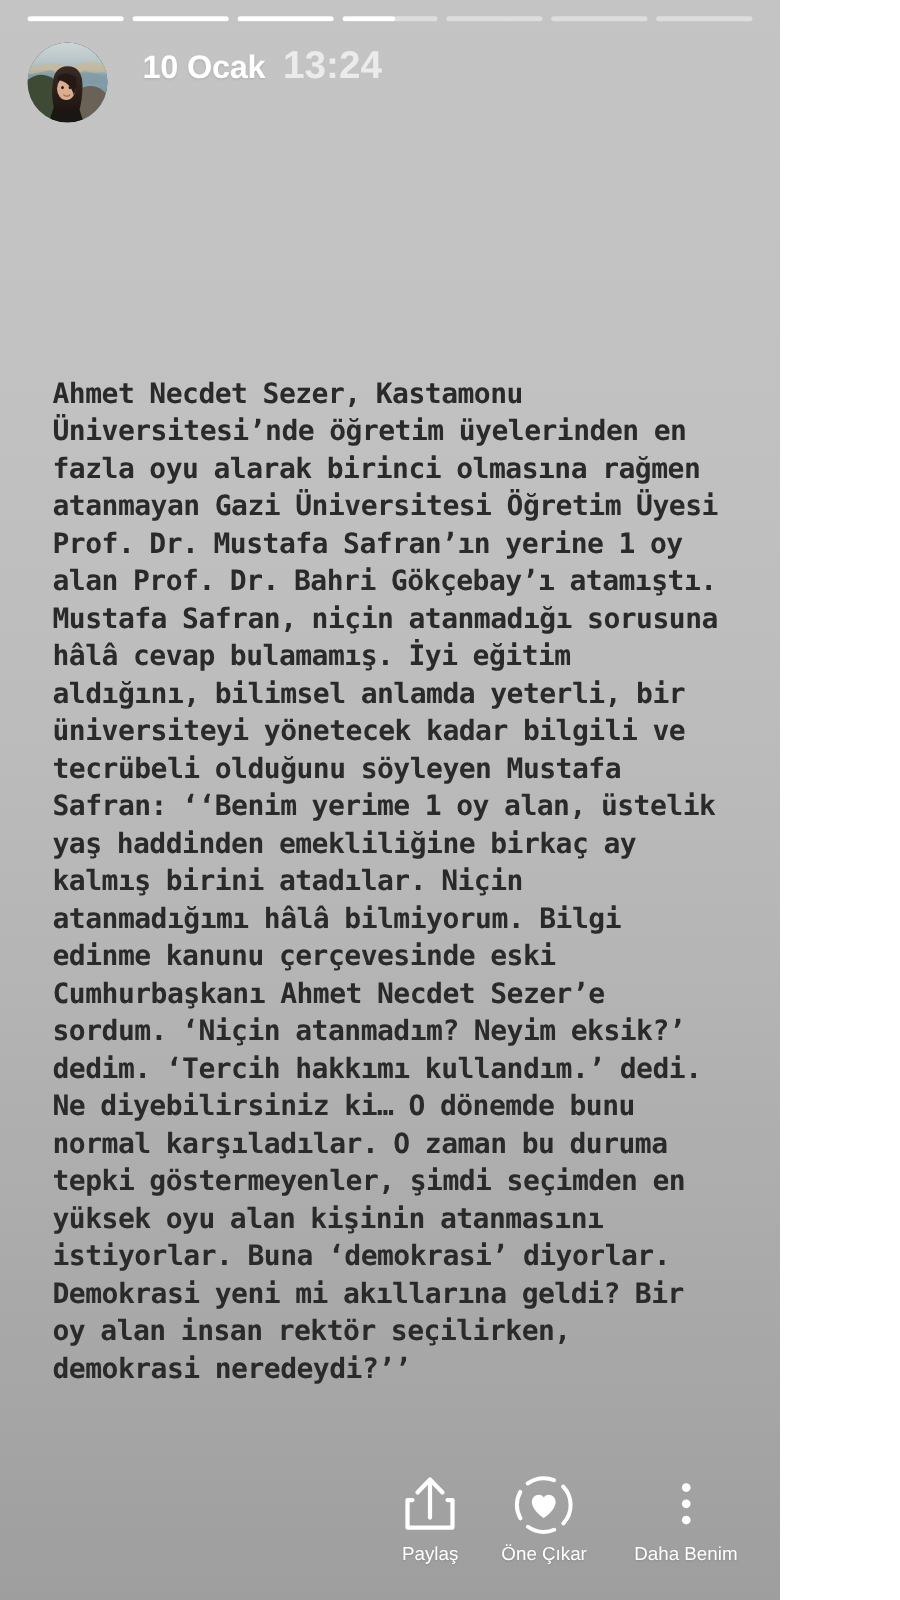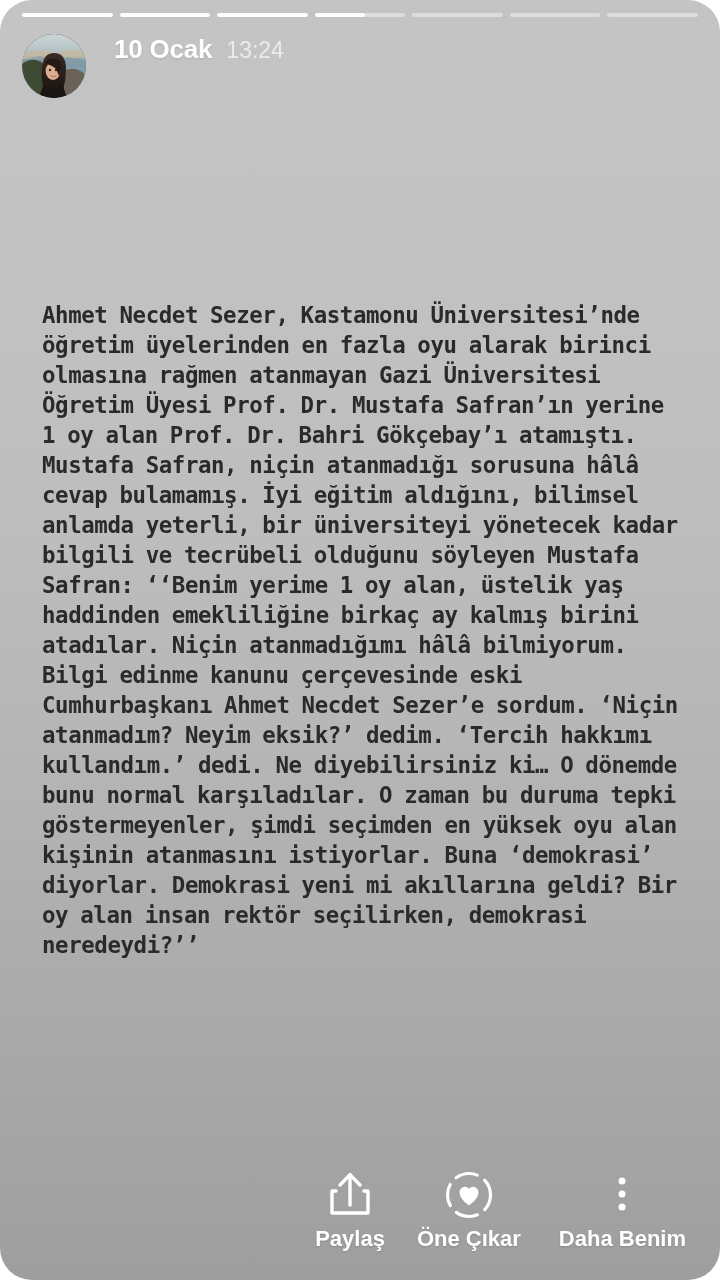--- a/index.html
+++ b/index.html
@@ -3,33 +3,32 @@
 <meta charset="utf-8">
 <style>
   * { margin:0; padding:0; box-sizing:border-box; }
   html, body {
     width:720px; height:1280px;
     overflow:hidden;
     font-family:"Liberation Sans", sans-serif;
   }
   #story {
     position:relative;
-    width:720px; height:1280px;
+    width:624px; height:1280px;
     background:linear-gradient(180deg,
         #c4c4c4 0%,
         #c3c3c3 10%,
         #c1c1c1 26%,
         #bdbdbd 42%,
         #b6b6b6 58%,
         #aeaeae 72%,
         #a7a7a7 85%,
         #a1a1a1 95%,
         #9e9e9e 100%);
     overflow:hidden;
-    border-radius:32px;
   }
 
   
   #progress {
     position:absolute;
     top:13px; left:22px; right:22px;
     height:4px;
     display:flex;
     gap:7px;
     z-index:5;
@@ -78,22 +77,22 @@
     white-space:nowrap;
   }
   #date {
     font-size:26px;
     font-weight:bold;
     color:#ffffff;
     letter-spacing:-0.2px;
     text-shadow:0 1px 2px rgba(0,0,0,0.12);
   }
   #time {
-    font-size:23px;
-    font-weight:normal;
+    font-size:31px;
+    font-weight:bold;
     color:rgba(255,255,255,0.66);
     letter-spacing:0px;
   }
   #source {
     margin-top:9px;
     font-size:23px;
     font-weight:bold;
     color:#ffffff;
     white-space:nowrap;
     letter-spacing:-0.1px;
@@ -137,23 +136,23 @@
     cursor:pointer;
     width:auto;
   }
   .action .ico {
     height:62px;
     display:flex;
     align-items:center;
     justify-content:center;
   }
   .action .lbl {
-    font-size:22px;
+    font-size:15px;
     color:#ffffff;
-    font-weight:bold;
+    font-weight:normal;
     letter-spacing:0px;
     white-space:nowrap;
     text-shadow:0 1px 2px rgba(0,0,0,0.14);
   }
   #act-share { margin-right:32px; }
   #act-feature { margin-right:38px; }
   #act-more { }
 </style>
 </head>
 <body>

